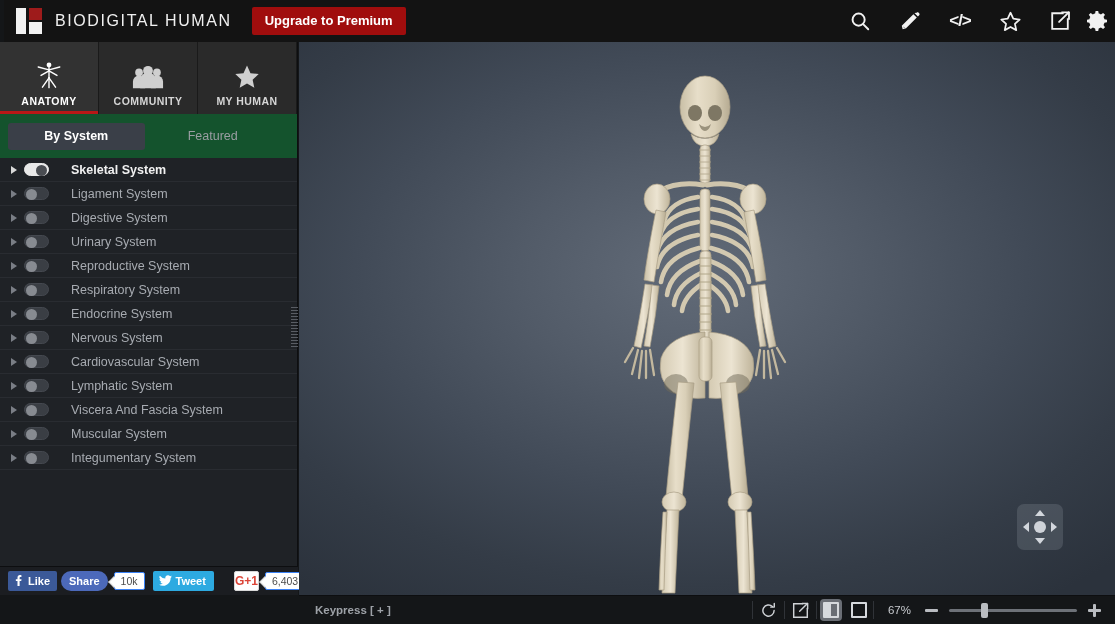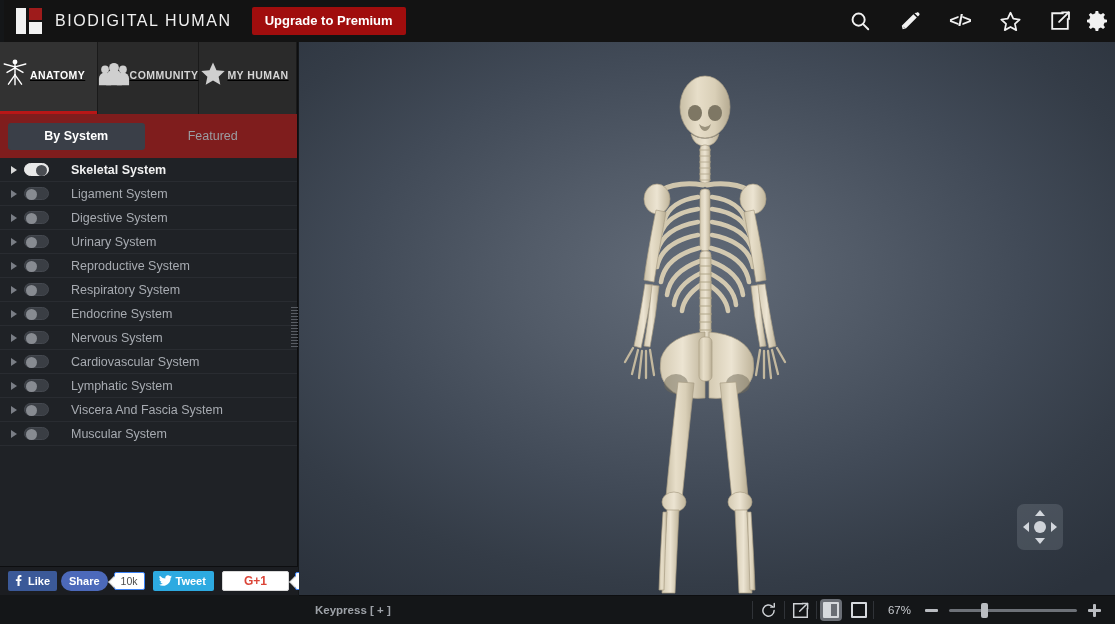--- a/index.html
+++ b/index.html
@@ -44,40 +44,40 @@
   .hicon.code { font-size:17px; font-weight:bold; letter-spacing:-1px; }
   .hicon.gear { width:34px; justify-content:flex-start; overflow:hidden; }
 
   
   .sidebar {
     position:absolute; left:0; top:42px; width:298px; height:553px;
     background:#1f2226; border-right:1px solid #0d0e10;
   }
   .nav-tabs { display:flex; height:72px; background:#2a2a2a; }
   .nav-tab {
-    flex:1 1 0; position:relative; display:flex; flex-direction:row;
-    align-items:center; justify-content:flex-start; padding-bottom:7px;
-    cursor:pointer; border-right:1px solid #1a1a1a; background:#2a2a2a;text-decoration:underline;
+    flex:1 1 0; position:relative; display:flex; flex-direction:column;
+    align-items:center; justify-content:flex-end; padding-bottom:7px;
+    cursor:pointer; border-right:1px solid #1a1a1a; background:#2a2a2a;
   }
   .nav-tab:last-child { border-right:1px solid #1a1a1a; }
   .nav-tab.active { background:#323232; }
   .nav-tab.active::after {
     content:""; position:absolute; left:0; right:0; bottom:0; height:3px; background:#b81717;
   }
   .nav-tab .nicon {
     height:30px; display:flex; align-items:flex-end; justify-content:center; margin-bottom:5px;
     color:#cfcfcf;
   }
   .nav-tab.active .nicon { color:#fff; }
   .nav-tab .nlabel {
     font-size:10.5px; font-weight:bold; letter-spacing:0.45px; color:#d6d6d6;
   }
   .nav-tab.active .nlabel { color:#fff; }
 
-  .seg-tabs { display:flex; padding:9px 16px 8px 8px; background:#7f1d1d; gap:0px; }
+  .seg-tabs { display:flex; padding:9px 16px 8px 8px; background:#14532d; gap:0px; }
   .seg {
     flex:1 1 0; text-align:center; font-size:12.5px; padding:6px 0 7px 0;
     color:#9b9ea3; cursor:pointer; border-radius:3px;
   }
   .seg.active { background:#3a3f48; color:#fff; font-weight:bold; }
 
   .sys-list { height:432px; overflow:hidden; position:relative; }
   .sys-row {
     display:flex; align-items:center; height:24px; padding-left:11px;
     border-bottom:1px solid #292c31; cursor:pointer;
@@ -122,21 +122,21 @@
     padding:0 6px; margin-left:6px; border:1px solid #3b82f6; height:18px;
     display:flex; align-items:center; font-size:10.5px; border-radius:2px;
   }
   .count-bub::before {
     content:""; position:absolute; left:-5px; top:5px; width:7px; height:7px;
     background:#fff; border-left:1px solid #d9d9d9; border-bottom:1px solid #d9d9d9;
     transform:rotate(45deg);
   }
   .tw { background:#2daae1; padding:0 8px 0 6px; gap:4px; margin-left:8px; }
   .gp {
-    background:#fff; color:#db4437; font-weight:bold; padding:0 21px; margin-left:8px;
+    background:#fff; color:#db4437; font-weight:bold; padding:0 0; margin-left:20px;
     border:1px solid #d9d9d9; font-size:12px;
   }
 
   
   .viewport {
     position:absolute; left:299px; top:42px; width:816px; height:553px;
     background:
       radial-gradient(ellipse 75% 72% at 48% 42%, #626b78 0%, #525b68 28%, #414a57 55%, #343c47 78%, #2b323c 100%);
     overflow:hidden;
   }
@@ -365,20 +365,27 @@
             <div class="knob"></div>
           </div>
           <div class="sys-label">Viscera And Fascia System</div>
         </div>
         <div class="sys-row">
           <div class="arrow"></div>
           <div class="toggle">
             <div class="knob"></div>
           </div>
           <div class="sys-label">Muscular System</div>
+        </div>
+        <div class="sys-row">
+          <div class="arrow"></div>
+          <div class="toggle">
+            <div class="knob"></div>
+          </div>
+          <div class="sys-label">Integumentary System</div>
         </div>
       </div>
 
     <div class="grip"></div>
 
     <div class="social-bar">
       <div class="sb fb-like">
         <span>
           <svg width="11" height="11" viewBox="0 0 12 12" fill="#fff">
               <path d="M7.2 12V6.6h1.8l.3-2.1H7.2V3.2c0-.6.2-1 1-1h1V.3C9 .2 8.4.1 7.6.1 6 .1 4.9 1 4.9 2.9v1.6H3.1v2.1h1.8V12z"></path>

